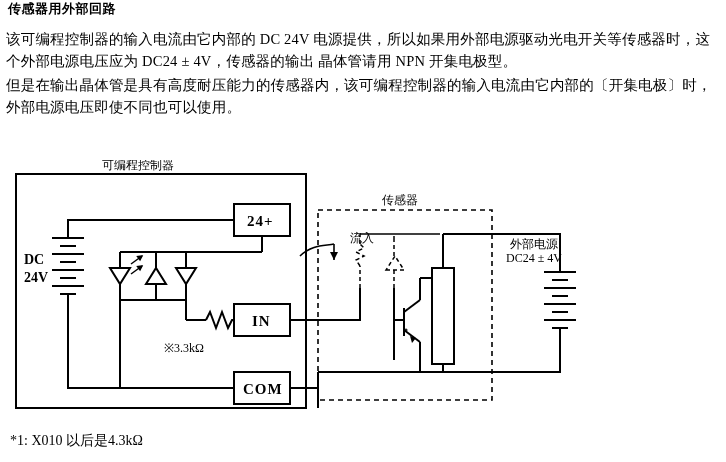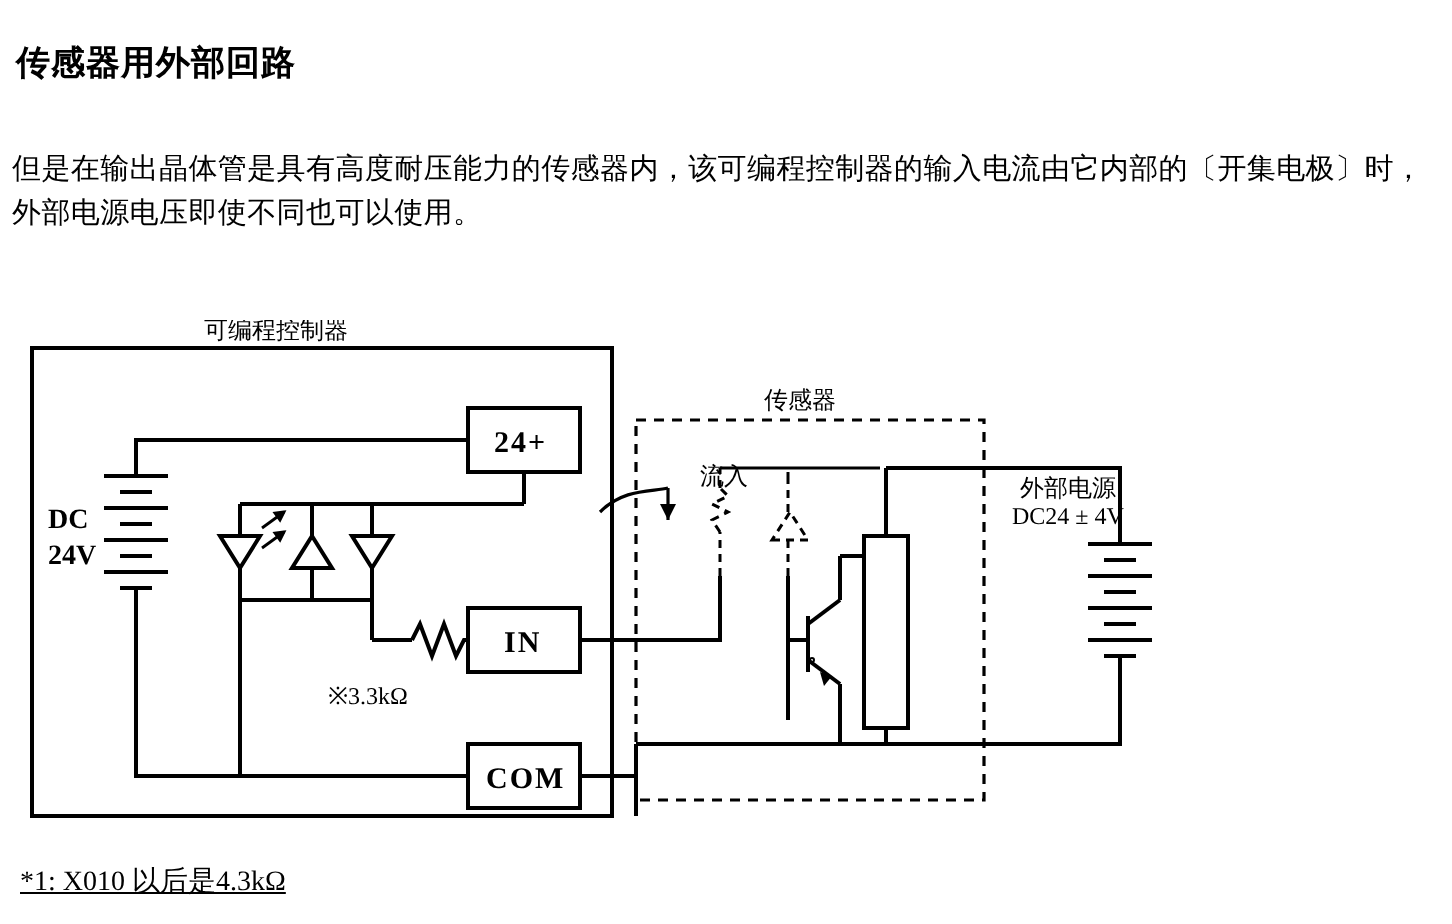--- a/index.html
+++ b/index.html
@@ -16,41 +16,40 @@
     overflow: hidden;
   }
   #page {
     position: relative;
     width: 726px;
     height: 462px;
   }
   .title {
     position: absolute;
     left: 8px;
-    top: 20px;
-    font-size: 17px;
+    top: 0;
+    font-size: 13px;
     font-weight: bold;
     letter-spacing: 0.5px;
   }
   .para {
     position: absolute;
     left: 6px;
     width: 714px;
     font-size: 14.5px;
     line-height: 22px;
     letter-spacing: 0.2px;
   }
   #p1 { top: 28px; }
   #p2 { top: 74px; }
   .footnote {
     position: absolute;
     left: 10px;
     top: 432px;
     font-size: 14px;
-    text-decoration: underline;
   }
   #diagram {
     position: absolute;
     left: 0px;
     top: 160px;
     width: 726px;
     height: 265px;
   }
   svg { display: block; }
   .lbl {
@@ -72,20 +71,21 @@
     letter-spacing: 1px;
   }
 </style>
 </head>
 <body>
 
 <div id="page">
 
   <div class="title">传感器用外部回路</div>
 
+  <div class="para" id="p1">该可编程控制器的输入电流由它内部的 DC 24V 电源提供，所以如果用外部电源驱动光电开关等传感器时，这个外部电源电压应为 DC24 ± 4V，传感器的输出 晶体管请用 NPN 开集电极型。</div>
   <div class="para" id="p2">但是在输出晶体管是具有高度耐压能力的传感器内，该可编程控制器的输入电流由它内部的〔开集电极〕时，外部电源电压即使不同也可以使用。</div>
 
   <div id="diagram">
     <svg width="726" height="265" viewBox="0 0 726 265" xmlns="http://www.w3.org/2000/svg">
       <g stroke="#000" stroke-width="2" fill="none">
 
         <rect x="16" y="14" width="290" height="234"></rect>
 
         <path d="M68 78 L68 60 L234 60"></path>
 

